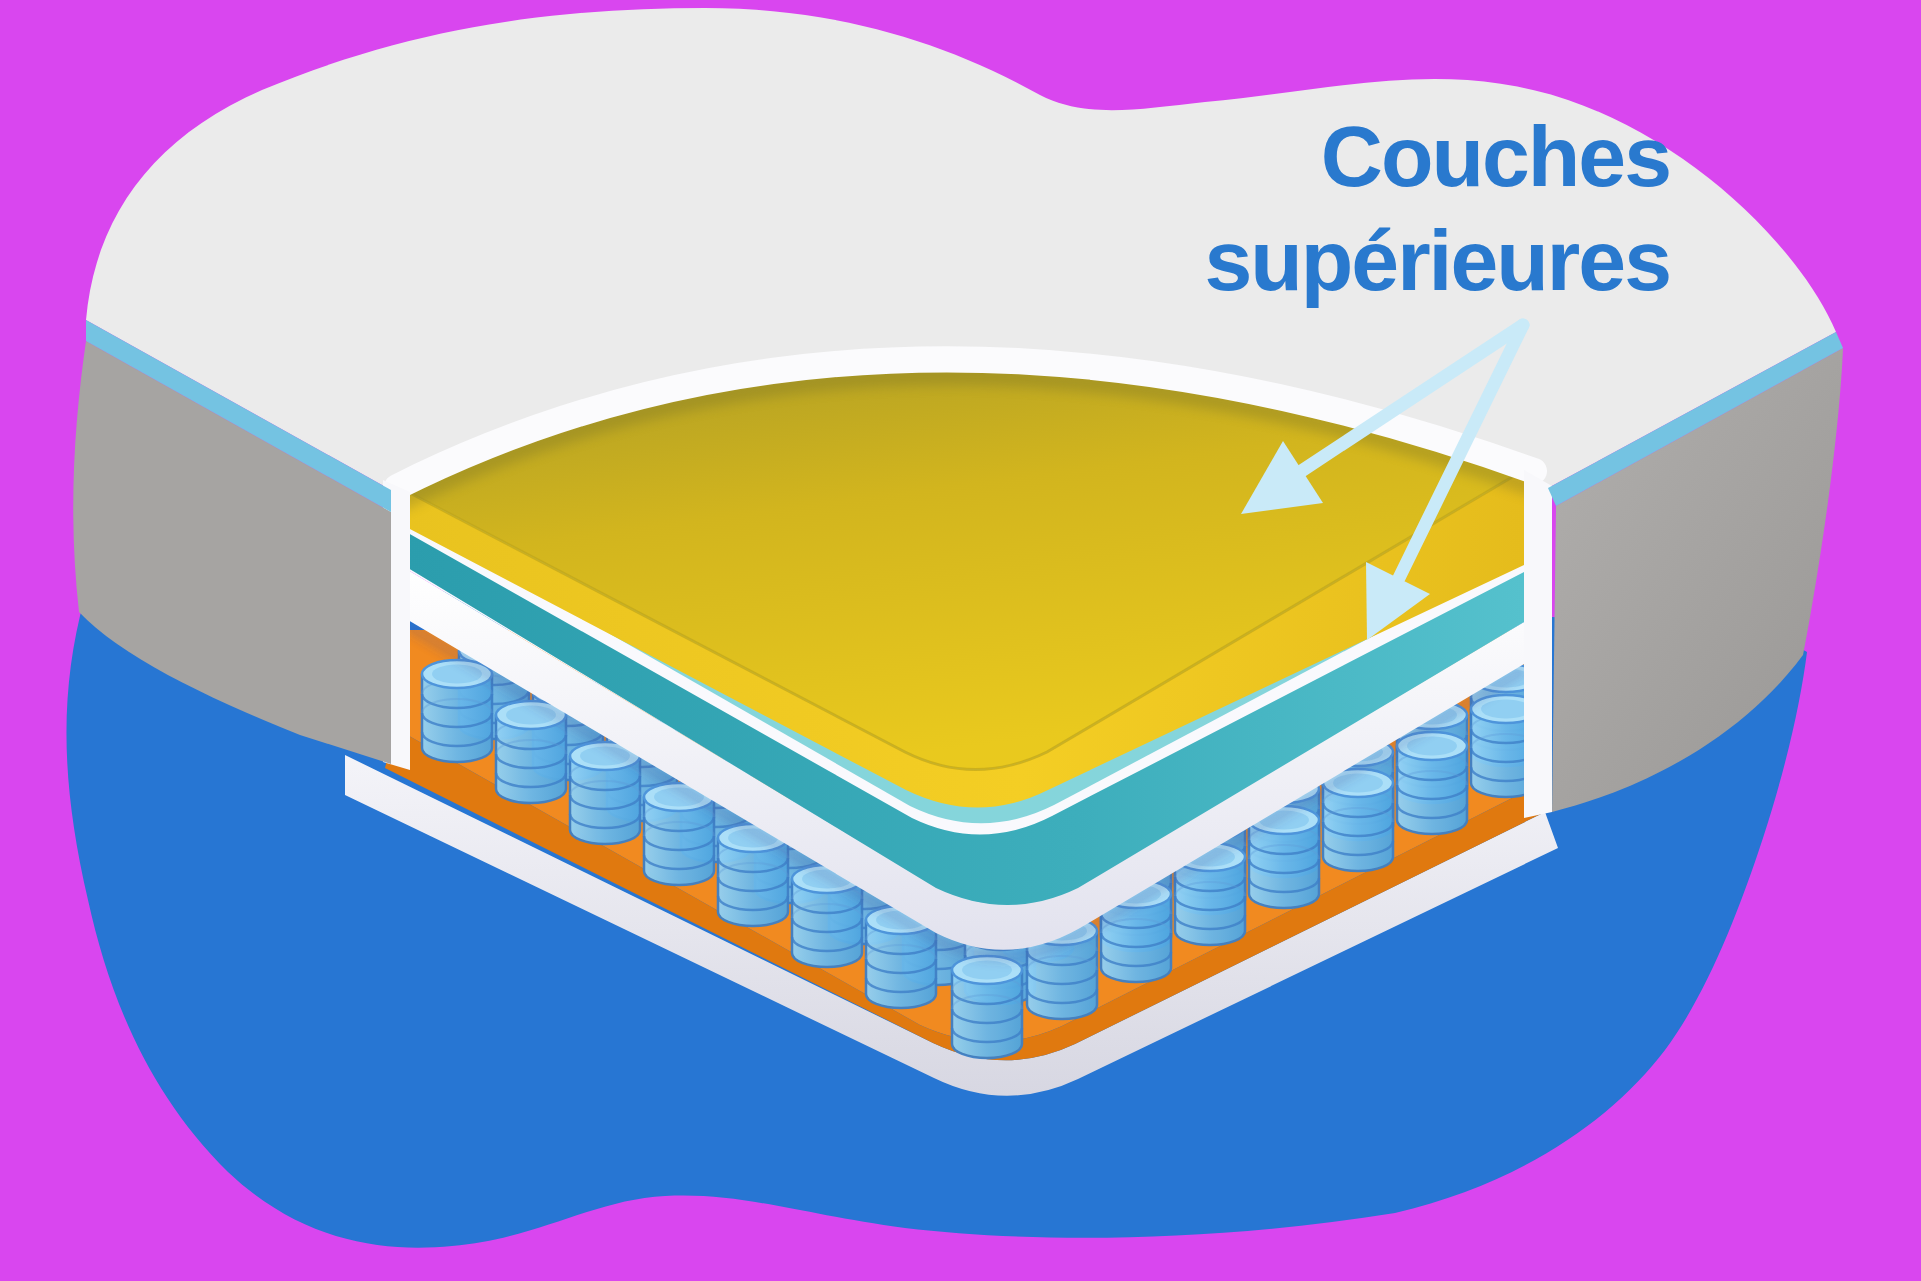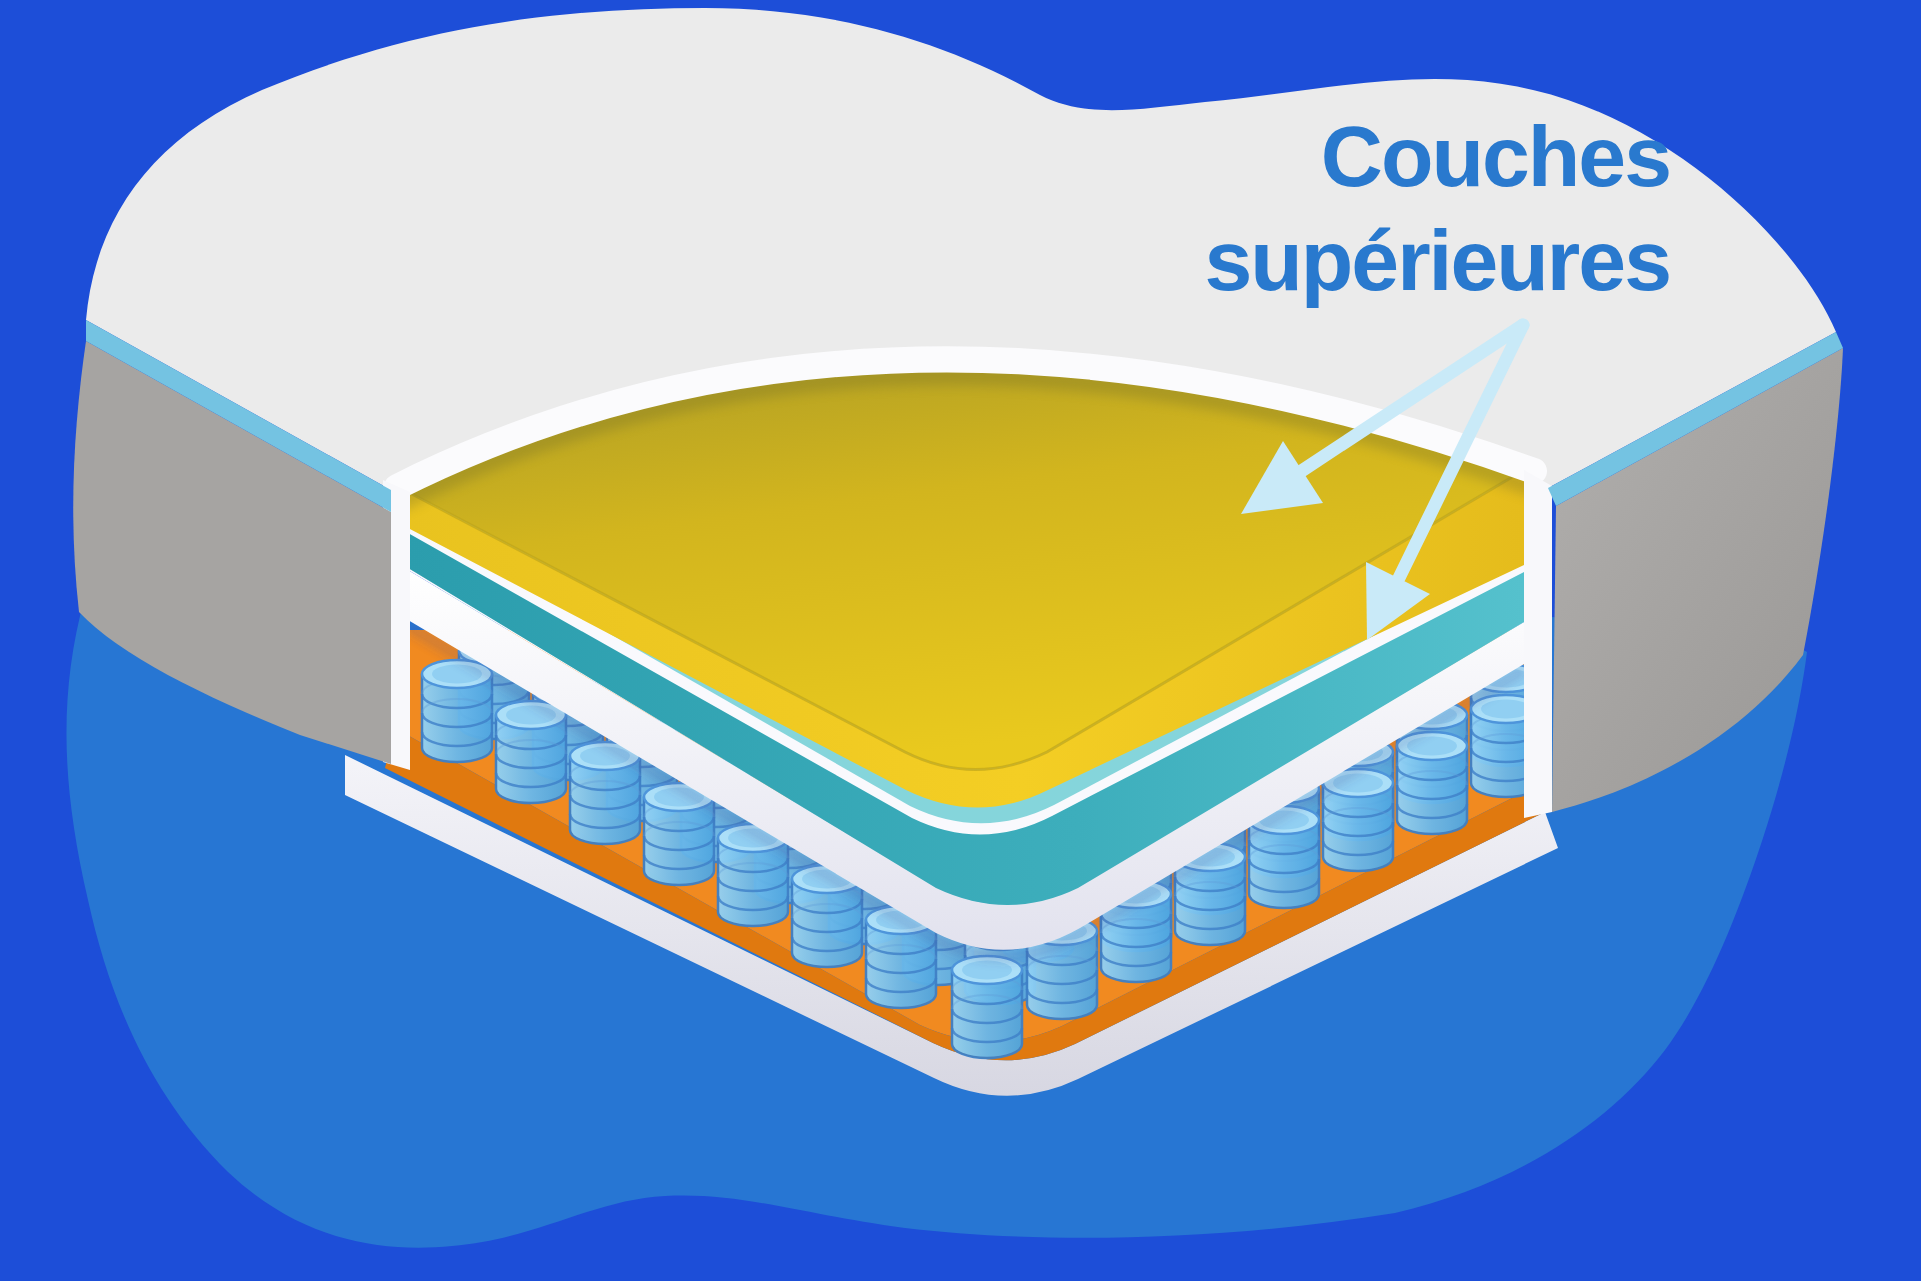--- a/index.html
+++ b/index.html
@@ -1,16 +1,16 @@
 <!DOCTYPE html>
 <html><head>
 <meta charset="utf-8">
 <style>
   html,body{margin:0;padding:0;background:#000;}
-  .stage{position:relative;width:1921px;height:1281px;background:#1d4ed8;overflow:hidden;
+  .stage{position:relative;width:1921px;height:1281px;background:#d946ef;overflow:hidden;
          font-family:"Liberation Sans", sans-serif;}
   svg{position:absolute;left:0;top:0;}
   .label-text{font-family:"Liberation Sans", sans-serif;font-weight:bold;letter-spacing:-2px;}
 </style>
 </head>
 <body>
 
 <div class="stage">
 <svg width="1921" height="1281" viewBox="0 0 1921 1281">
 

